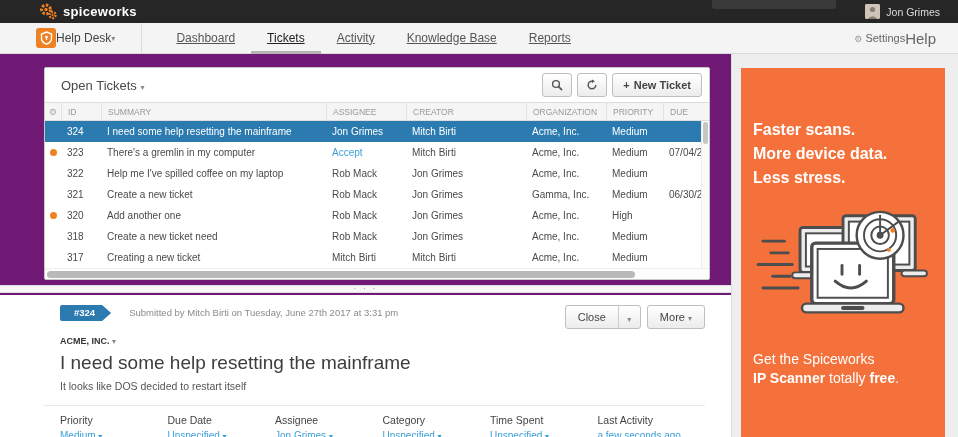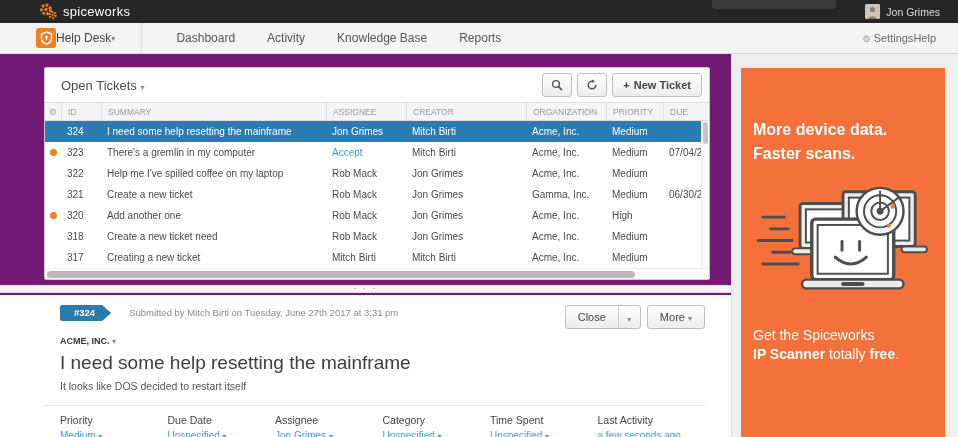--- a/index.html
+++ b/index.html
@@ -2,42 +2,42 @@
 <html><head>
 <meta charset="utf-8">
 <style>
   * { margin:0; padding:0; box-sizing:border-box; }
   html,body { width:958px; height:437px; overflow:hidden;
     font-family:"Liberation Sans","DejaVu Sans",sans-serif; background:#fff; }
 
   
   .topbar { height:23px; background:#262626; display:flex; align-items:center; position:relative; }
   .brand-wrap { display:flex; align-items:center; gap:5px; margin-left:38px; }
-  .brand-text { color:#fff; font-weight:normal; font-size:13px; letter-spacing:.3px; }
+  .brand-text { color:#fff; font-weight:bold; font-size:13px; letter-spacing:.3px; }
   .topbar-search { position:absolute; right:122px; top:0; width:124px; height:9px;
     background:#3a3a3a; border-radius:0 0 3px 3px; }
   .topbar-right { margin-left:auto; display:flex; align-items:center; gap:6px; padding-right:18px; }
   .avatar { width:15px; height:15px; border-radius:2px; background:#d8cfc6; overflow:hidden; }
   .user-name { color:#ddd; font-size:10.5px; }
 
   
   .nav { height:31px; background:#f4f4f4; border-bottom:1px solid #d8d8d8;
     display:flex; align-items:center; }
   .appblock { display:flex; align-items:center; gap:0; margin-left:36px; padding-right:26px;
     border-right:1px solid #ddd; height:31px; cursor:pointer; }
   .app-icon { width:20px; height:20px; background:#f08123; border-radius:3px;
     display:flex; align-items:center; justify-content:center; }
   .app-label { font-size:12px; color:#444; }
   .caret { font-size:8px; color:#888; }
   .nav-items { display:flex; align-items:center; margin-left:18px; height:31px; }
-  .nav-item { padding:0 16px; font-size:12px; color:#555; height:31px; line-height:31px; cursor:pointer; }
+  .nav-item { padding:0 16px; font-size:12px; color:#555; height:31px; line-height:31px; cursor:pointer;text-decoration:underline; }
   .nav-item.active { color:#222; border-bottom:3px solid #b5b5b5; }
   .nav-right { margin-left:auto; display:flex; align-items:center; height:31px; }
   .nav-settings { font-size:11px; color:#666; }
-  .nav-help { font-size:11px; color:#666; padding-right:22px; }
+  .nav-help { font-size:15px; color:#666; padding-right:22px; }
   .mini-gear { font-size:9px; color:#999; margin-right:3px; }
 
   
   .content { position:relative; height:383px; display:flex; }
   .left-pane { width:731px; background:#701a75; position:relative; }
   .right-pane { flex:1; background:#eeeeee; border-left:1px solid #ddd; position:relative; }
 
   
   .card { position:absolute; left:44px; top:13px; width:666px; background:#fff;
     border:1px solid #c9c9c9; border-radius:2px; }
@@ -145,20 +145,21 @@
         <path d="M6.5 1 L11.5 3 V7.5 C11.5 10.6 9 12.2 6.5 13.2 C4 12.2 1.5 10.6 1.5 7.5 V3 Z" fill="none" stroke="#fff" stroke-width="1.4"></path>
         <circle cx="6.5" cy="6" r="1.3" fill="#fff"></circle>
         <rect x="5.9" y="6" width="1.2" height="3" fill="#fff"></rect>
       </svg>
     </span>
     <span class="app-label">Help Desk</span>
     <span class="caret">▾</span>
   </div>
   <div class="nav-items">
     <div class="nav-item">Dashboard</div>
+    <div class="nav-item active">Tickets</div>
     <div class="nav-item">Activity</div>
     <div class="nav-item">Knowledge Base</div>
     <div class="nav-item">Reports</div>
   </div>
   <div class="nav-right">
     <span class="nav-settings"><span class="mini-gear">⚙</span><span>Settings</span></span>
     <span class="nav-help">Help</span>
   </div>
 </div>
 
@@ -340,22 +341,23 @@
           <div class="flabel">Last Activity</div>
           <div class="fvalue">a few seconds ago</div>
         </div>
       </div>
     </div>
   </div>
 
   <div class="right-pane">
     <div class="ad">
       <div class="ad-headline">
+        <div>Faster scans.</div>
         <div>More device data.</div>
-        <div>Faster scans.</div>
+        <div>Less stress.</div>
       </div>
       <span>
         <svg class="ad-art" width="176" height="122" viewBox="0 0 180 125">
 
           <g stroke="#4d4d4d" stroke-width="3" stroke-linecap="round">
             <line x1="8" y1="36" x2="30" y2="36"></line>
             <line x1="16" y1="48" x2="34" y2="48"></line>
             <line x1="3" y1="60" x2="38" y2="60"></line>
             <line x1="18" y1="72" x2="36" y2="72"></line>
             <line x1="8" y1="84" x2="44" y2="84"></line>

